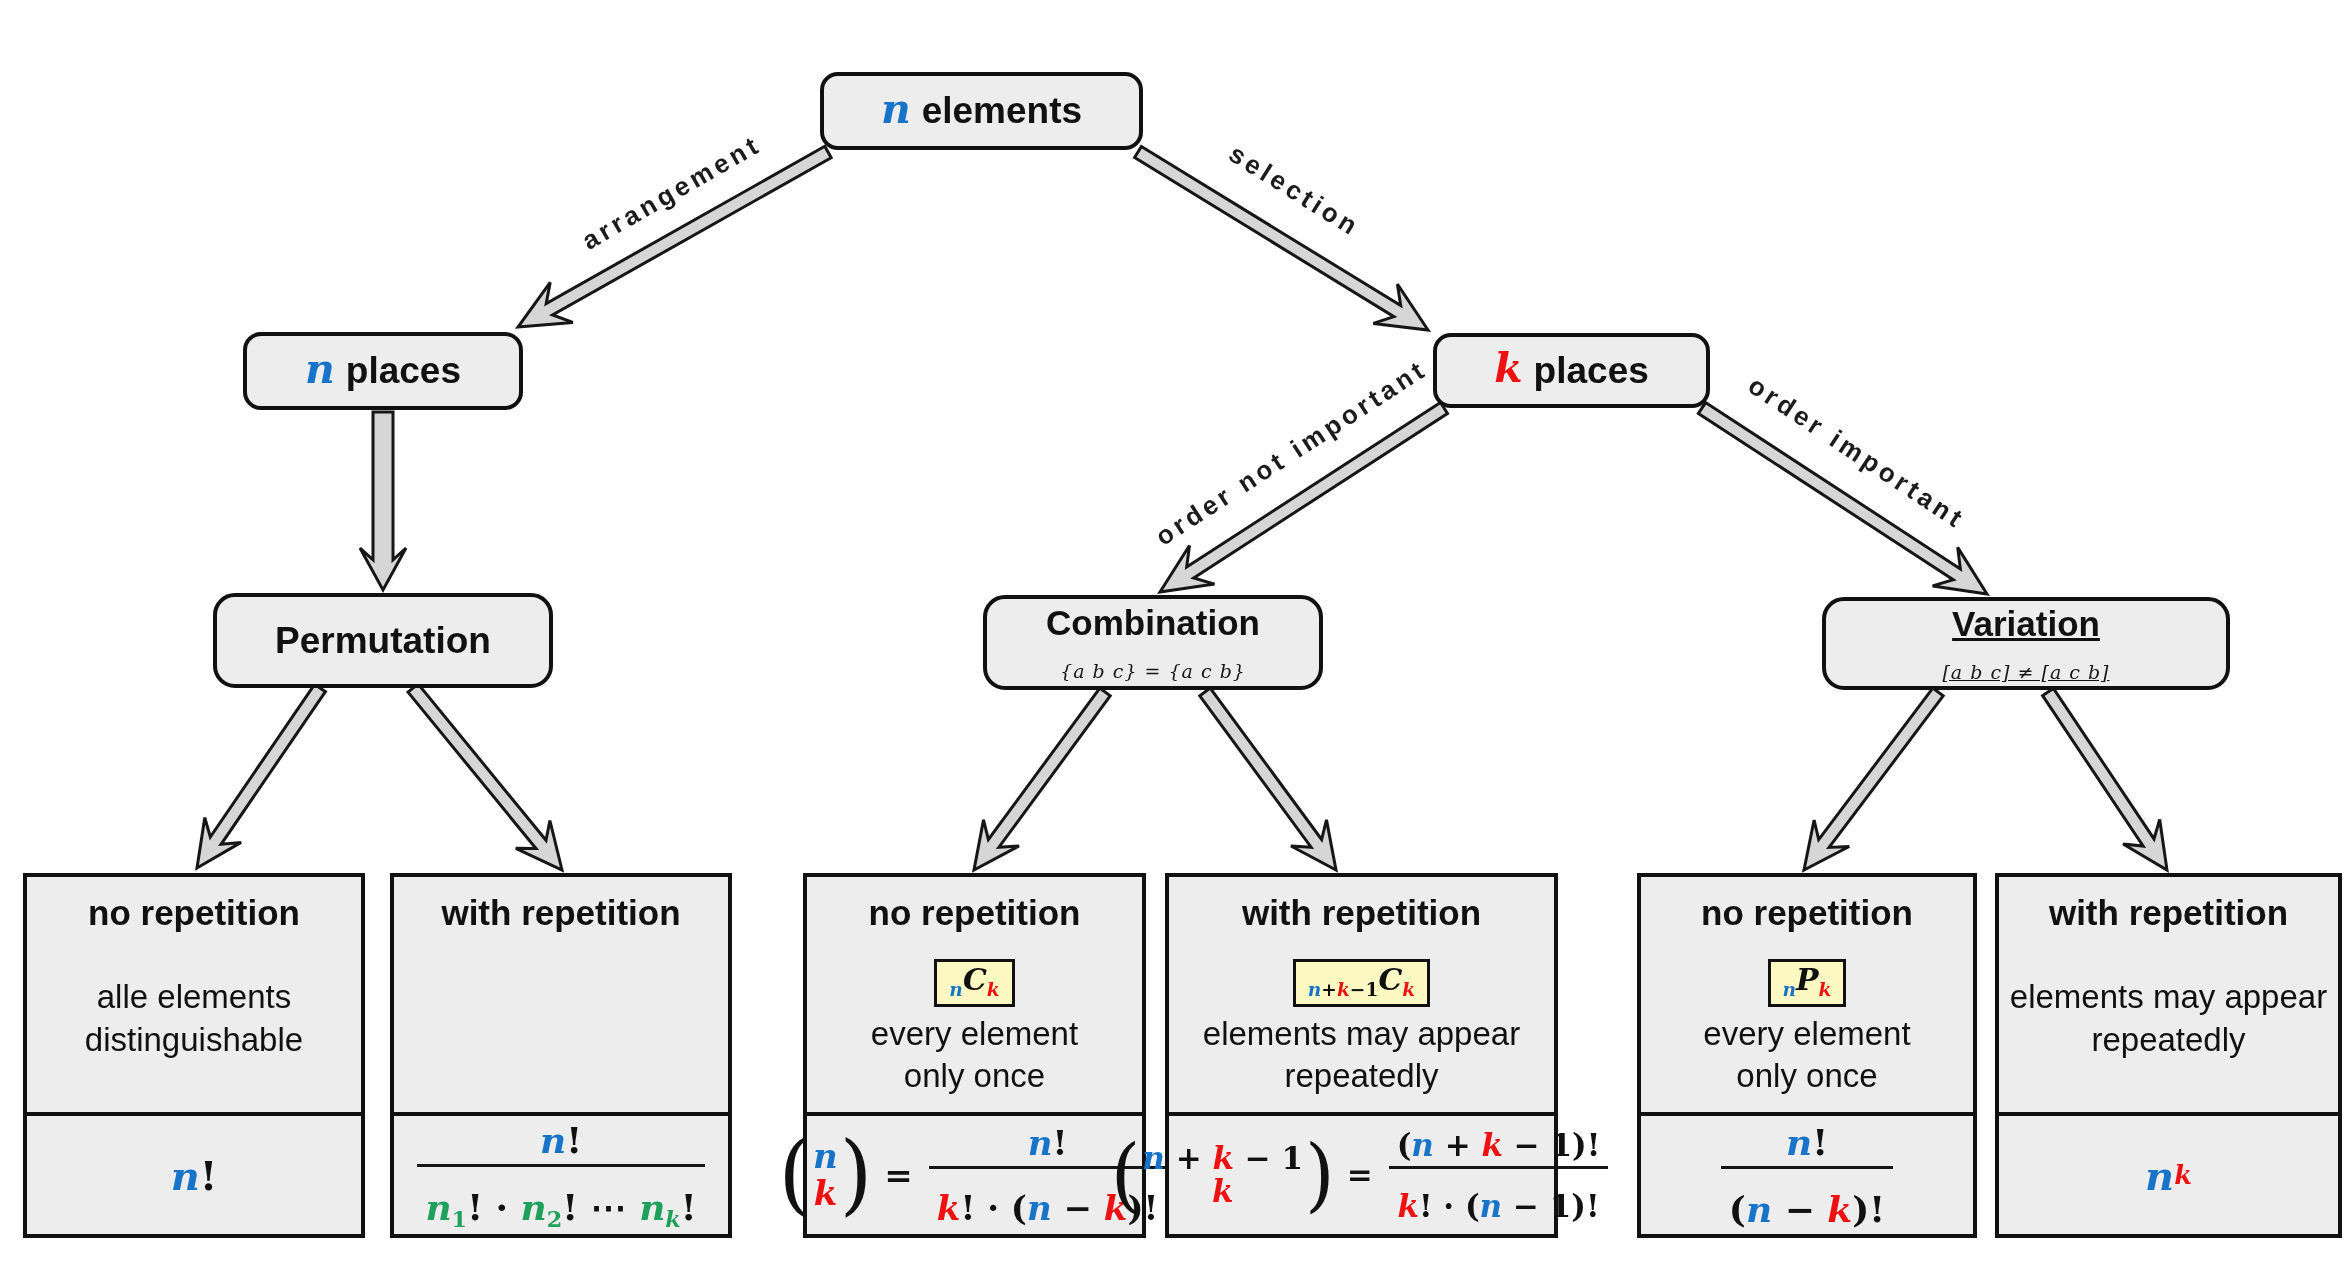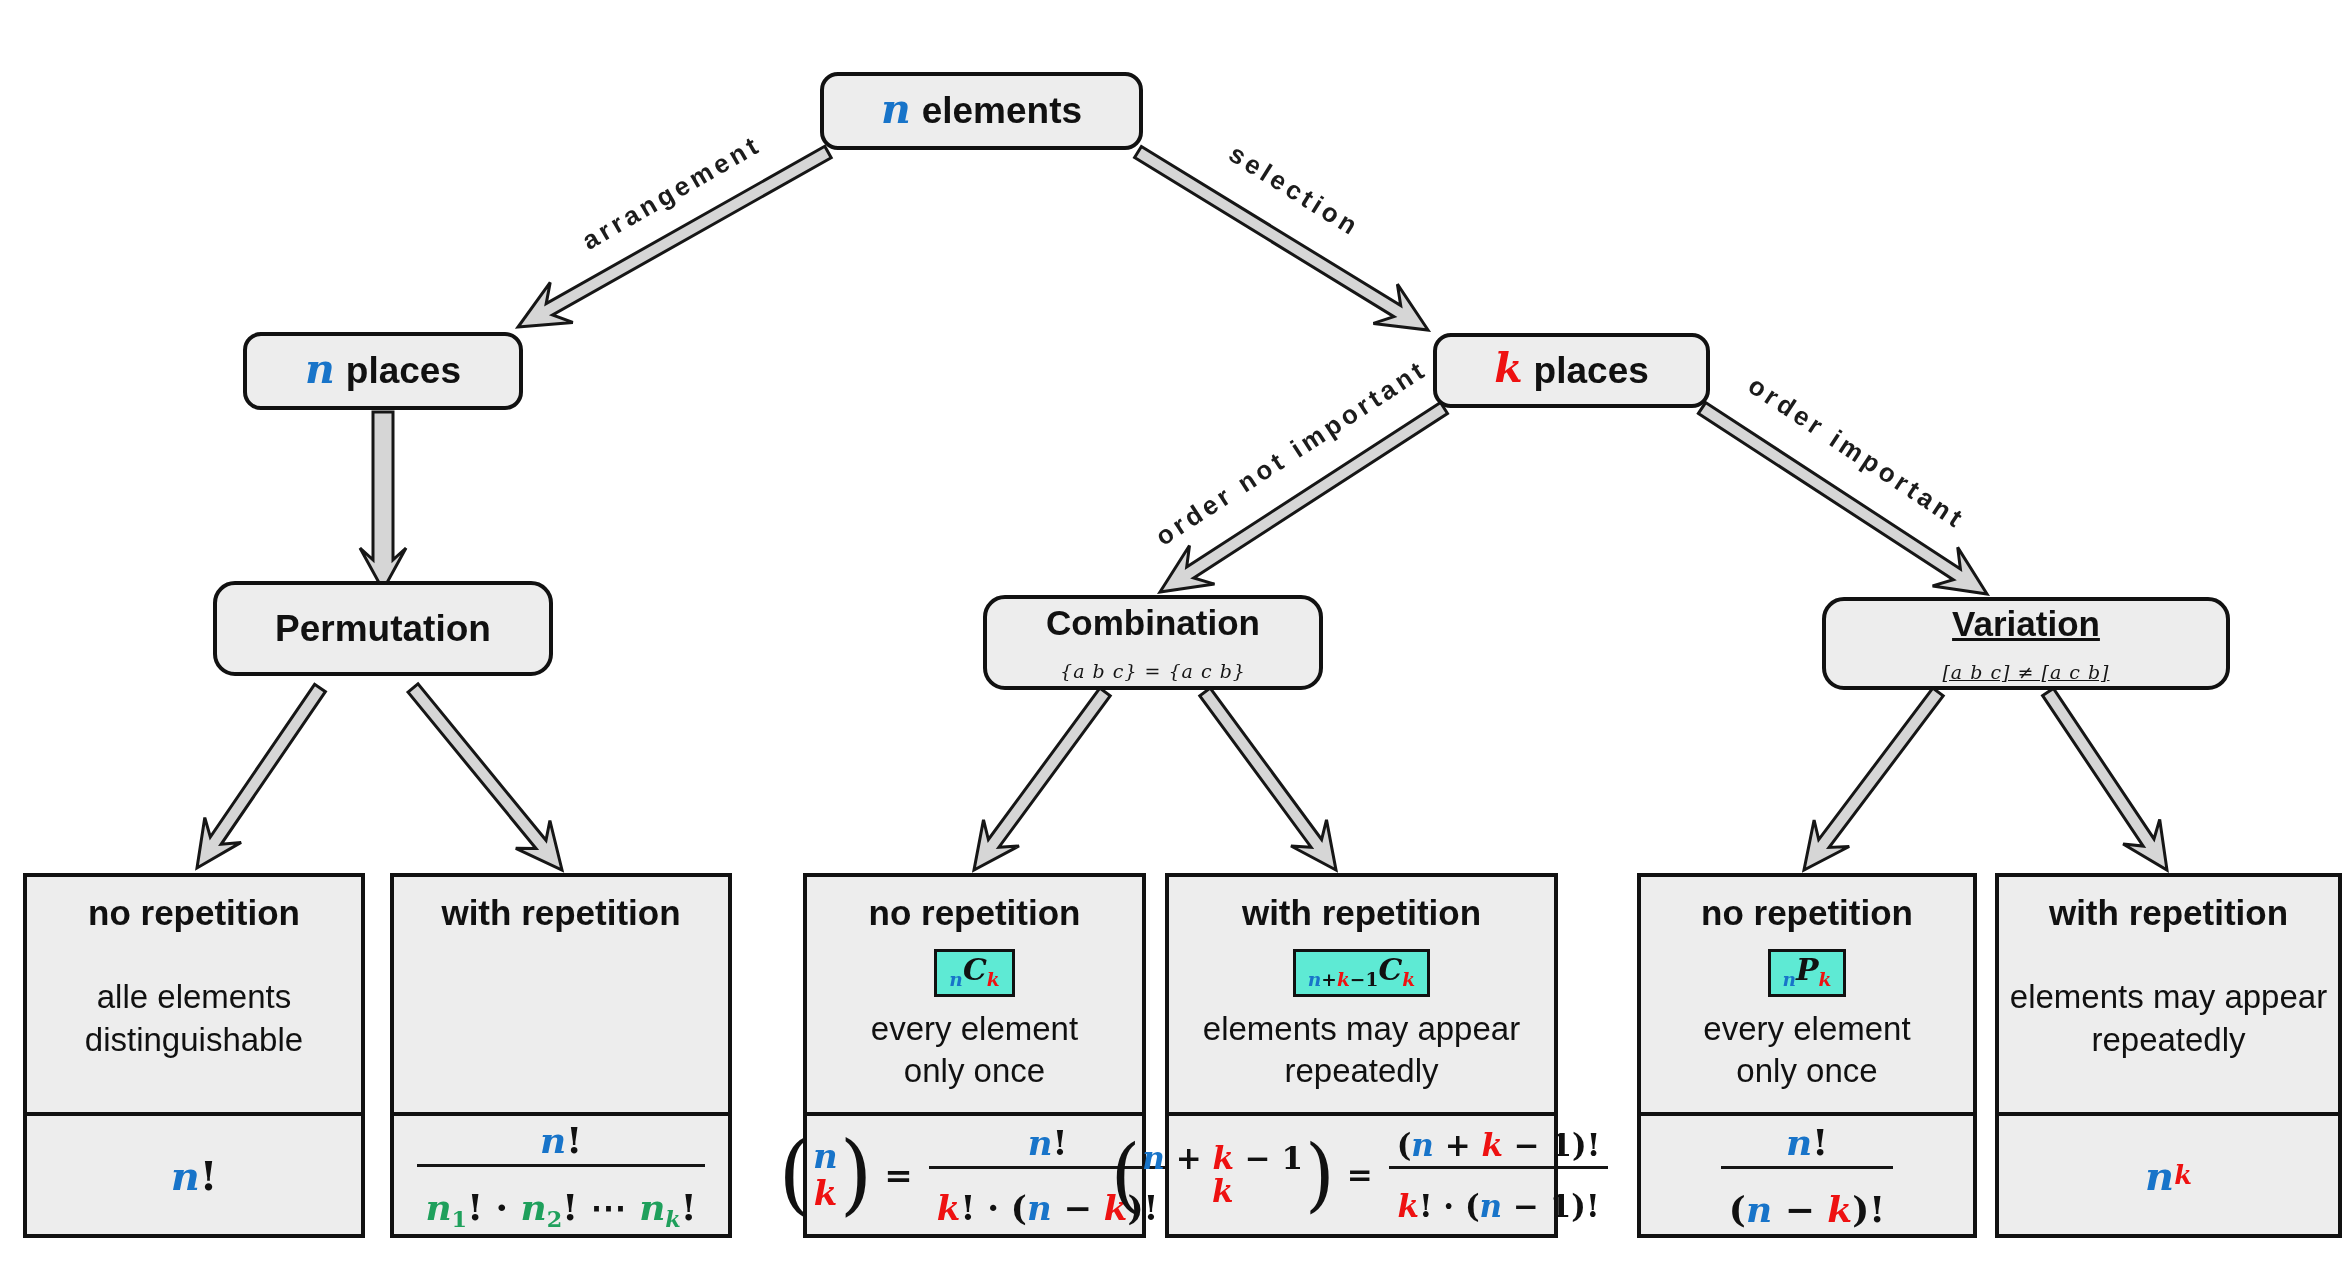--- a/index.html
+++ b/index.html
@@ -20,21 +20,21 @@
   .node2{flex-direction:column;line-height:1.12;gap:19px;}
   .node2 .ttl{font-size:35px;}
   .subtl{font-family:"DejaVu Serif",serif;font-style:italic;font-weight:400;font-size:19px;
          letter-spacing:1px;color:#161616;}
 
   .leaf{position:absolute;top:873px;height:365px;box-sizing:border-box;background:#ededed;
         border:4px solid #111;display:flex;flex-direction:column;z-index:2;}
   .leaf-top{flex:1;display:flex;flex-direction:column;align-items:center;
             padding:16px 6px 8px;min-height:0;}
   .leaf-h{font-size:35px;font-weight:700;text-align:center;}
-  .badge{margin-top:16px;background:#5eead4;border:3px solid #111;padding:1px 12px 4px;
+  .badge{margin-top:26px;background:#fef9c3;border:3px solid #111;padding:1px 12px 4px;
          font-family:"DejaVu Serif",serif;font-weight:700;font-size:30px;line-height:1.15;}
   .desc{margin:auto 0;text-align:center;font-size:33px;line-height:1.3;}
   .leaf-fx{height:118px;border-top:4px solid #111;display:flex;align-items:center;
            justify-content:center;font-family:"DejaVu Serif",serif;font-weight:700;}
   .fs40{font-size:40px;} .fs36{font-size:36px;} .fs34{font-size:34px;} .fs31{font-size:31px;}
 
   .tk{white-space:pre;}
   .i{font-family:"DejaVu Serif",serif;font-style:italic;}
   .b{color:#1874c9;} .r{color:#ee1111;} .g{color:#1fa05c;}
   .sub{font-size:0.62em;vertical-align:-0.3em;}
@@ -82,21 +82,21 @@
   <div class="node" style="left:243px;top:332px;width:280px;height:78px;">
     <span class="nvar v-blue">n</span>
     <span class="ttl">places</span>
   </div>
 
   <div class="node" style="left:1433px;top:333px;width:277px;height:75px;">
     <span class="nvar v-red">k</span>
     <span class="ttl">places</span>
   </div>
 
-  <div class="node" style="left:213px;top:581px;width:340px;height:95px;border-radius:22px;align-items:center;">
+  <div class="node" style="left:213px;top:593px;width:340px;height:95px;border-radius:22px;align-items:center;">
     <span class="ttl">Permutation</span>
   </div>
 
   <div class="node node2" style="left:983px;top:595px;width:340px;height:95px;border-radius:22px;">
     <span class="ttl">Combination</span>
     <span class="subtl">{a b c} = {a c b}</span>
   </div>
 
   <div class="node node2" style="left:1822px;top:597px;width:408px;height:93px;border-radius:22px;text-decoration:underline;">
     <span class="ttl">Variation</span>

